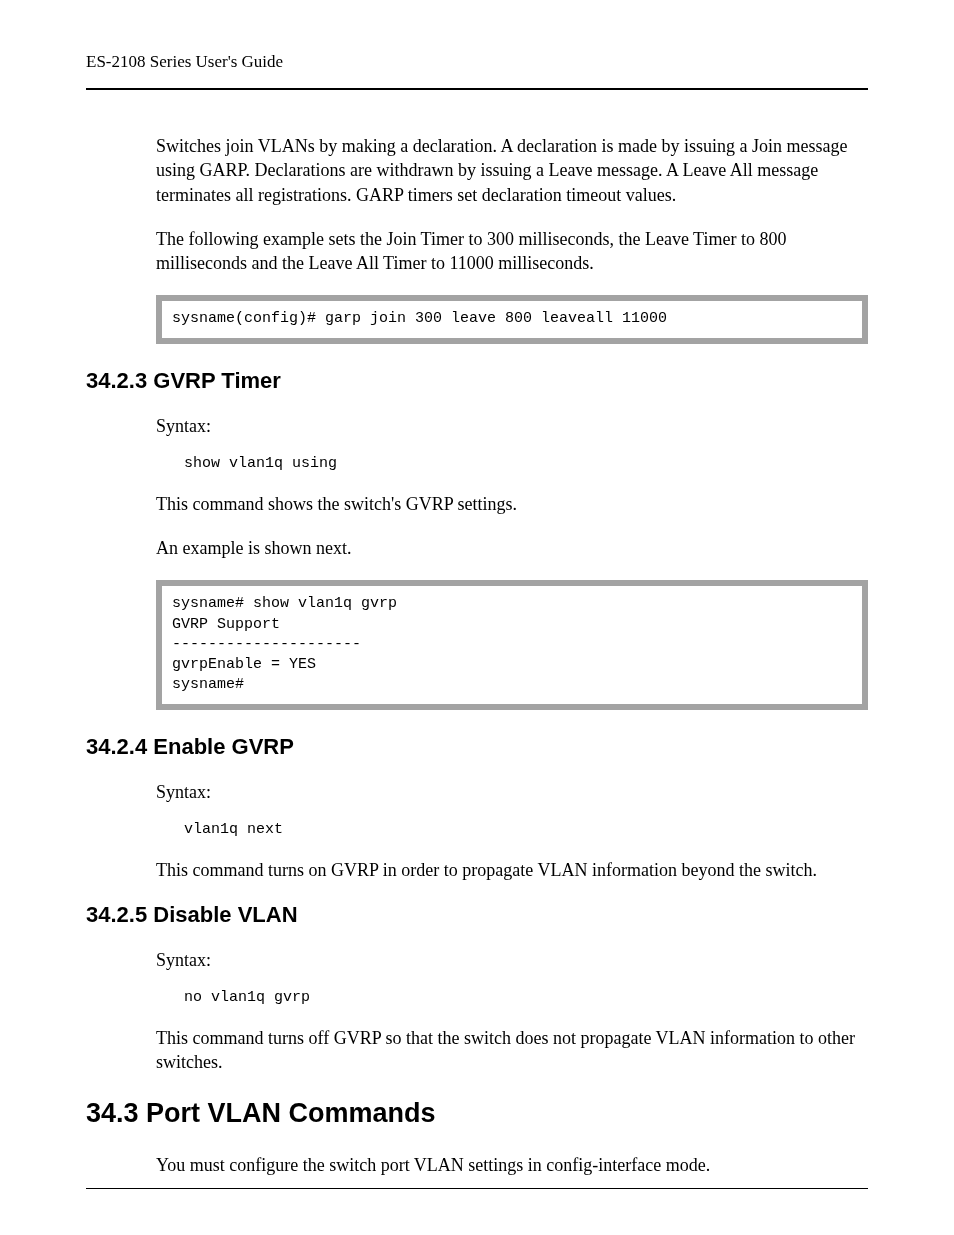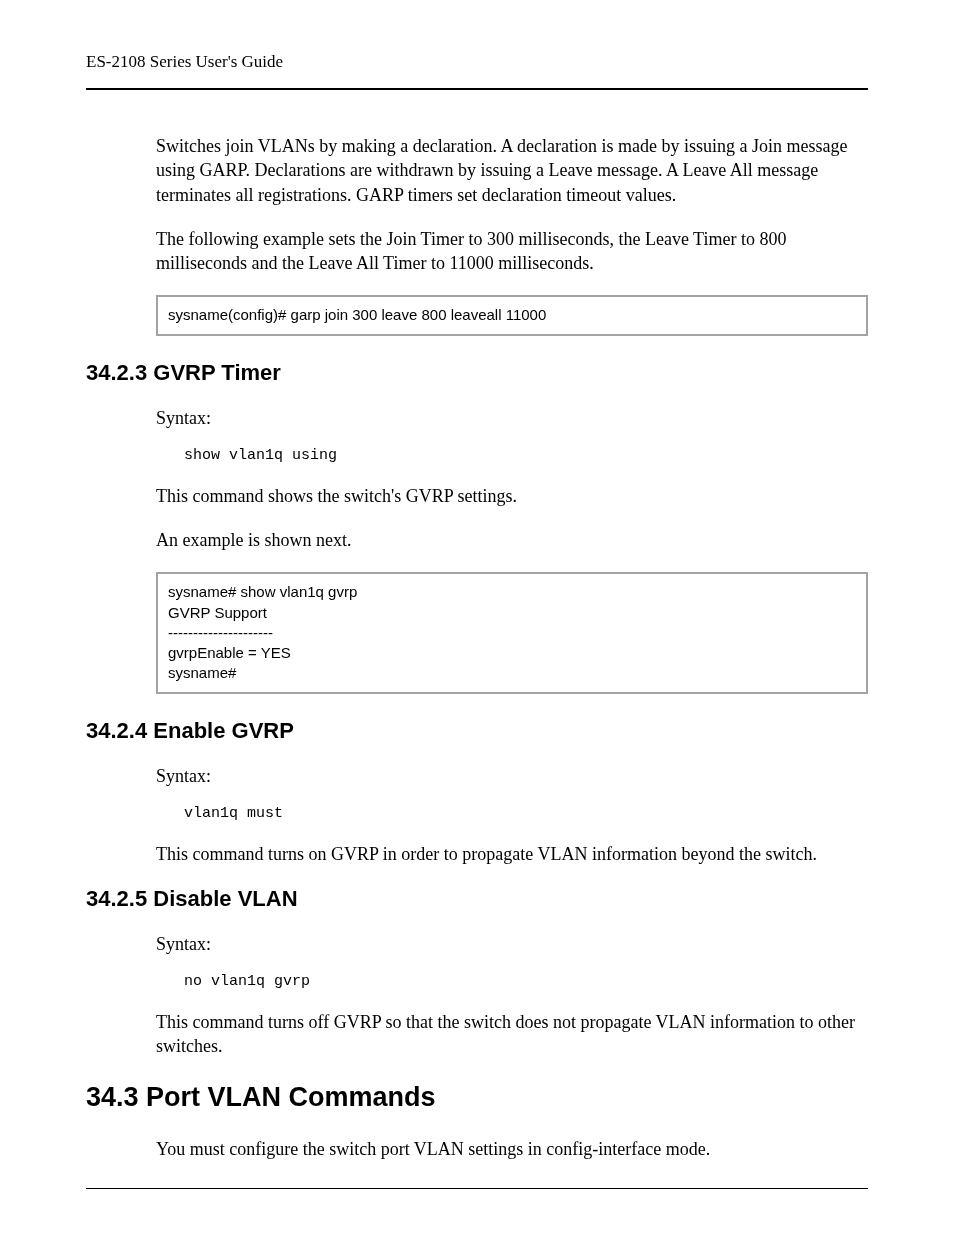--- a/index.html
+++ b/index.html
@@ -32,23 +32,23 @@
     }
     .body-text {
       margin-left: 70px;
       margin-right: 0;
       line-height: 1.35;
       margin-bottom: 20px;
     }
     .code-box {
       margin-left: 70px;
       margin-right: 0;
-      border: 2px solid #a3a3a3;
+      border: 6px solid #a3a3a3;
       padding: 8px 10px;
-      font-family: Liberation Sans, sans-serif;
+      font-family: Liberation Mono, monospace;
       font-size: 15px;
       line-height: 1.35;
       margin-bottom: 24px;
       white-space: pre;
     }
     .code-inline {
       margin-left: 98px;
       font-family: 'Courier New', Courier, monospace;
       font-size: 15px;
       margin-bottom: 20px;
@@ -107,21 +107,21 @@
 <p class="body-text">This command shows the switch's GVRP settings.</p>
 <p class="body-text">An example is shown next.</p>
 <div class="code-box">sysname# show vlan1q gvrp
 GVRP Support
 ---------------------
 gvrpEnable = YES
 sysname#</div>
 
 <h3 class="h3">34.2.4  Enable GVRP</h3>
 <p class="syntax-label">Syntax:</p>
-<div class="code-inline">vlan1q must</div>
+<div class="code-inline">vlan1q next</div>
 <p class="body-text">This command turns on GVRP in order to propagate VLAN information beyond the switch.</p>
 
 <h3 class="h3">34.2.5  Disable VLAN</h3>
 <p class="syntax-label">Syntax:</p>
 <div class="code-inline">no vlan1q gvrp</div>
 <p class="body-text">This command turns off GVRP so that the switch does not propagate VLAN information to other switches.</p>
 
 <h2 class="h2">34.3  Port VLAN Commands</h2>
 <p class="body-text">You must configure the switch port VLAN settings in config-interface mode.</p>
 

